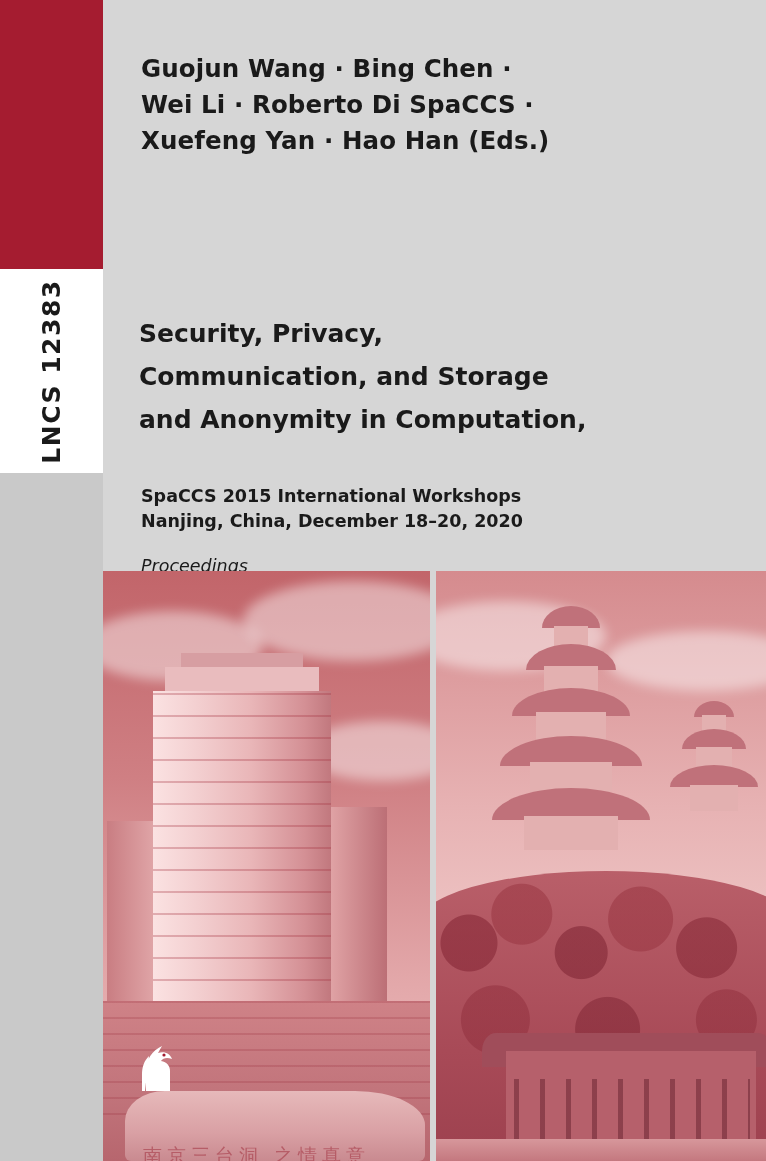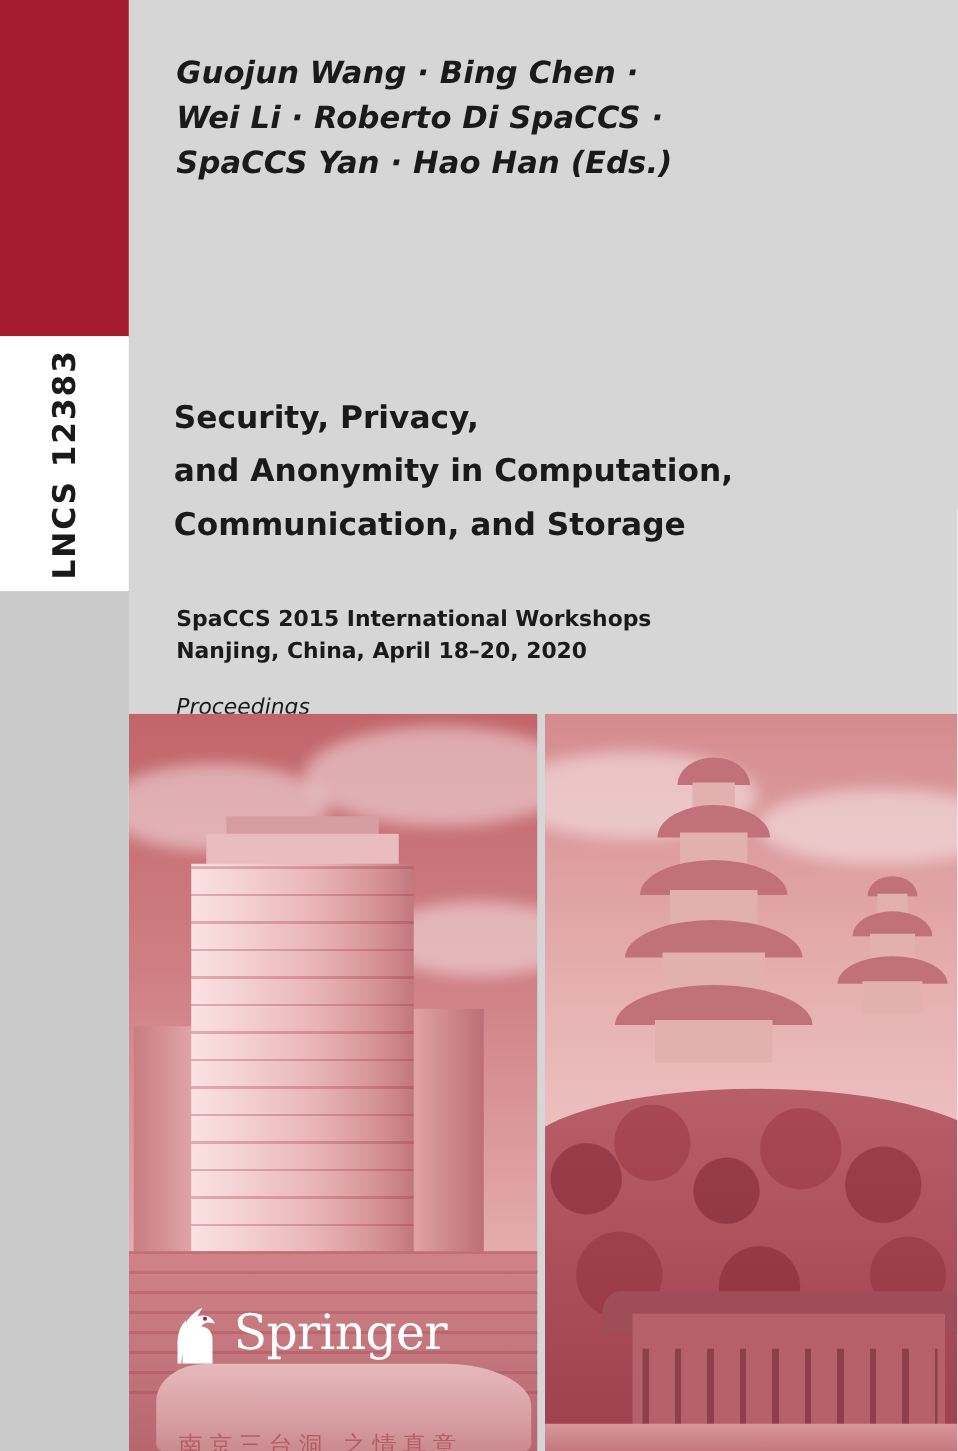--- a/index.html
+++ b/index.html
@@ -57,28 +57,27 @@
     font-size: 25px;
     font-weight: bold;
     letter-spacing: 1.5px;
     color: #1a1a1a;
   }
 
   
   .editors {
     position: absolute;
     left: 141px;
-    top: 40px;
+    top: 51px;
     width: 580px;
     color: #1a1a1a;
     font-size: 24.5px;
     font-weight: bold;
     line-height: 36px;
     letter-spacing: 0.1px;
-    font-style: italic;
   }
   .editors div { white-space: nowrap; }
 
   
   .title {
     position: absolute;
     left: 139px;
     top: 312px;
     width: 600px;
     color: #1a1a1a;
@@ -308,32 +307,32 @@
   <div class="spine-top"></div>
   <div class="spine-white"></div>
   <div class="spine-bottom"></div>
   <div class="spine-label">
     <span>LNCS 12383</span>
   </div>
 
   <div class="editors">
     <div>Guojun Wang · Bing Chen ·</div>
     <div>Wei Li · Roberto Di SpaCCS ·</div>
-    <div>SpaCCS Yan · Hao Han (Eds.)</div>
+    <div>Xuefeng Yan · Hao Han (Eds.)</div>
   </div>
 
   <div class="title">
     <div>Security, Privacy,</div>
+    <div>Communication, and Storage</div>
     <div>and Anonymity in Computation,</div>
-    <div>Communication, and Storage</div>
   </div>
 
   <div class="subtitle">
     <div class="bold">SpaCCS 2015 International Workshops</div>
-    <div class="bold">Nanjing, China, April 18–20, 2020</div>
+    <div class="bold">Nanjing, China, December 18–20, 2020</div>
     <div class="ital">Proceedings</div>
   </div>
 
   <div class="photos">
 
     <div class="photo photo-left">
       <div class="sky-l"></div>
       <div class="cloud" style="left:-20px; top:40px; width:180px; height:70px;"></div>
       <div class="cloud" style="left:140px; top:10px; width:220px; height:80px;"></div>
       <div class="cloud" style="left:200px; top:150px; width:160px; height:60px;"></div>
@@ -383,16 +382,15 @@
       <div class="hall-cols"></div>
       <div class="water"></div>
     </div>
   </div>
 
   <div class="springer">
     <svg class="knight" viewBox="0 0 42 50">
       <path fill="#ffffff" d="M10 50 L10 30 C10 18 16 10 26 5 L22 12 C29 10 34 13 36 18 C31 16 27 17 25 20 C31 21 34 25 34 30 L34 50 Z M6 50 L6 34 C6 26 8 20 13 15 L9 50 Z"></path>
       <circle cx="28" cy="14" r="1.6" fill="#a51c30"></circle>
     </svg>
-    <span class="word">Springer</span>
   </div>
 
 </div>
 
 </body></html>

